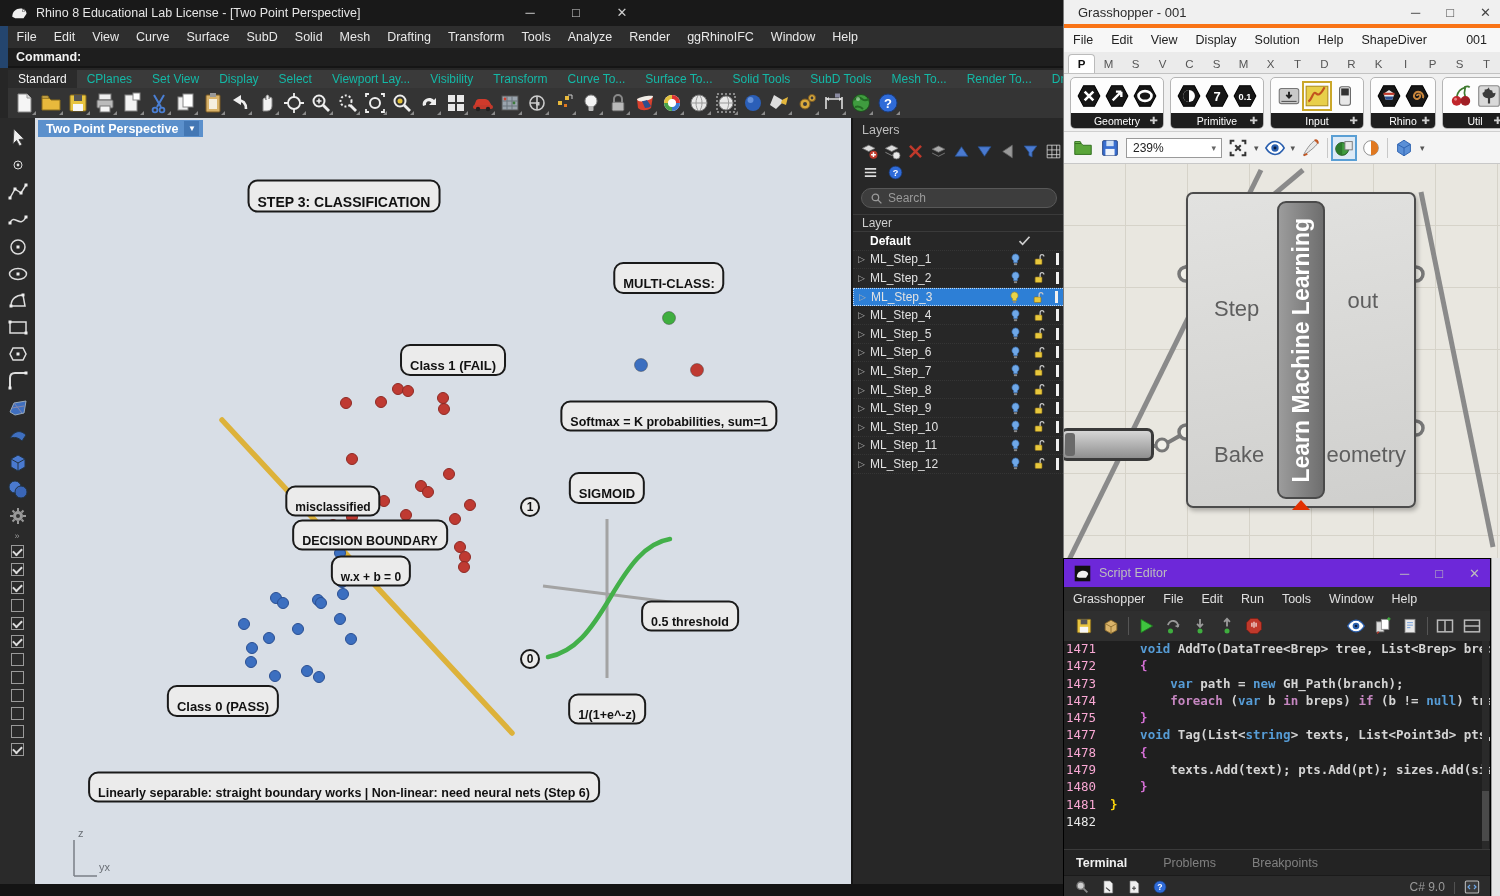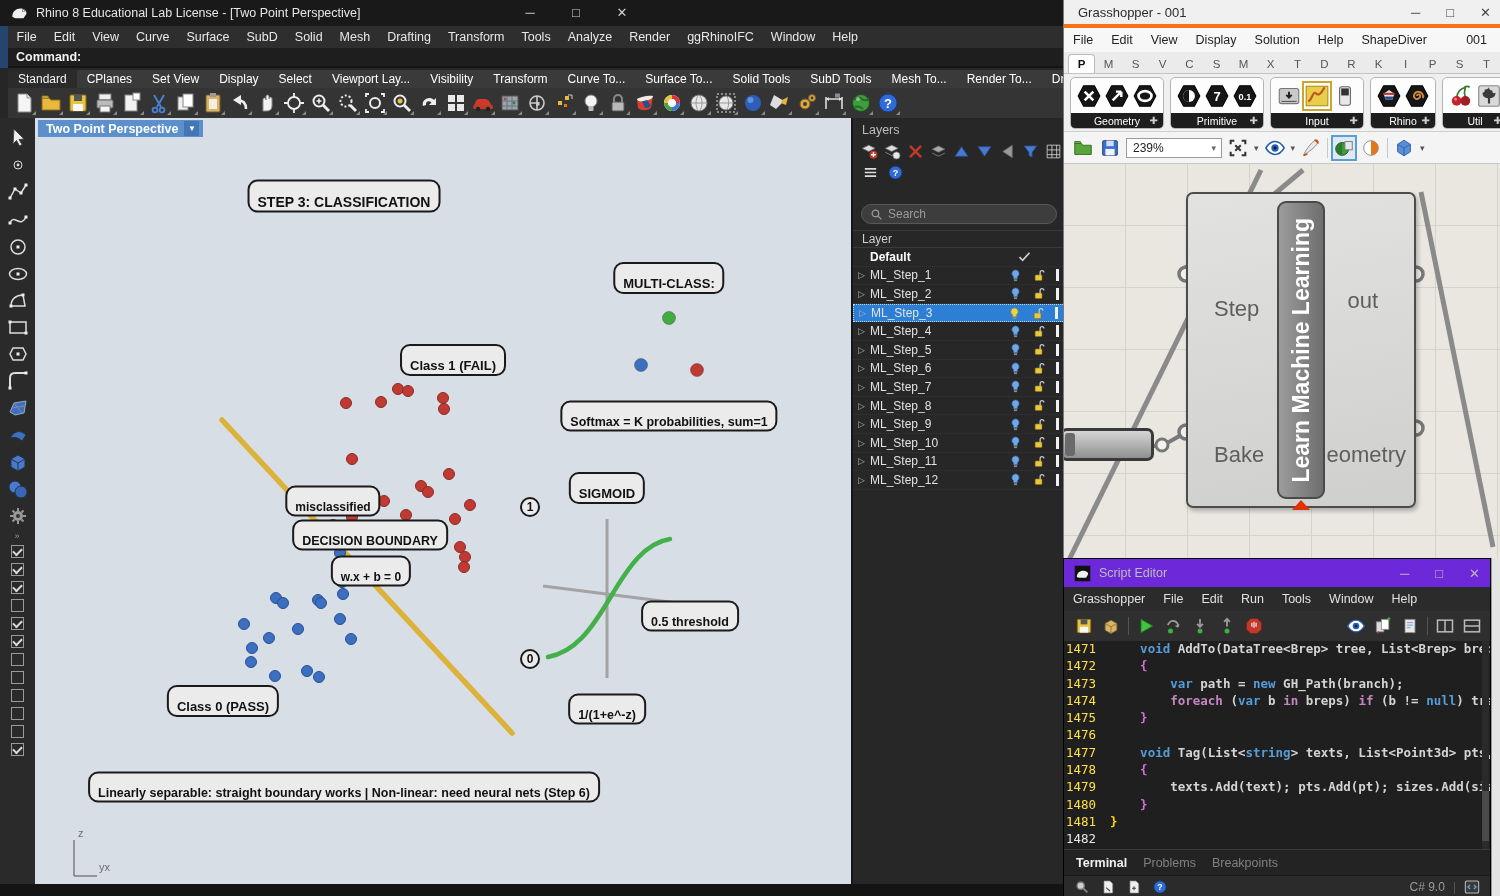--- a/index.html
+++ b/index.html
@@ -13,21 +13,21 @@
   #r-title { left:0; top:0; width:1065px; height:26px; background:#191919; display:flex; align-items:center; color:#e6e6e6; font-size:12.5px; }
   #r-title .logo { width:18px; height:18px; margin:0 8px 0 10px; }
   #r-controls { position:absolute; right:420px; top:0; height:26px; display:flex; }
   #r-controls span { width:46px; text-align:center; line-height:26px; color:#cfcfcf; font-size:13px; }
   #r-menu { left:8px; top:26px; width:1057px; height:22px; background:#2e2e2e; display:flex; align-items:center; }
   #r-menu span { padding:0 8.5px; color:#e8e8e8; font-size:12.5px; }
   #blue-sliver { left:0; top:26px; width:8px; height:42px; background:#24456e; }
   #r-cmd { left:8px; top:48px; width:1057px; height:20px; background:#1e1e1e; border-bottom:2px solid #151515; display:flex; align-items:center; }
   #r-cmd span { color:#f2f2f2; font-weight:bold; font-size:12.5px; padding-left:8px; }
   #r-tabs { left:8px; top:70px; width:1057px; height:18px; background:#3a3a3a; display:flex; align-items:flex-end; }
-  #r-tabs span { padding:2px 10px; font-size:12px; color:#ffffff; white-space:nowrap; }
+  #r-tabs span { padding:2px 10px; font-size:12px; color:#14b8a6; white-space:nowrap; }
   #r-tabs span.active { background:#2b2b2b; color:#f5f5f5; }
   #r-icons { left:8px; top:88px; width:1057px; height:30px; background:#343434; display:flex; align-items:center; gap:3px; padding-left:4px; }
   .ricon { width:24px; height:24px; position:relative; flex:0 0 auto; }
   .ricon svg { width:100%; height:100%; }
   .ricon:after { content:''; position:absolute; right:0; bottom:0; border-left:4px solid transparent; border-bottom:4px solid #8a8a8a; }
 
   #r-side { left:0; top:118px; width:35px; height:766px; background:#2a2a2a; display:flex; flex-direction:column; align-items:center; padding-top:8px; gap:3px; }
   .sicon { width:24px; height:24px; flex:0 0 auto; }
   .sicon svg { width:100%; height:100%; }
   .side-chev { color:#9a9a9a; font-size:9px; letter-spacing:1px; }
@@ -42,21 +42,21 @@
   .vp-label { position:absolute; transform:translate(-50%,-50%); background:#ebebeb; border:2px solid #1a1a1a; border-radius:10px; padding:12px 8px 1px; font-weight:600; color:#111; white-space:nowrap; }
   .vp-circle { position:absolute; transform:translate(-50%,-50%); background:#ebebeb; border:2px solid #1a1a1a; border-radius:50%; width:20px; height:20px; text-align:center; line-height:16px; font-weight:600; color:#111; font-size:12px; padding:0; }
 
   
   #layers { left:851px; top:118px; width:214px; height:766px; background:#272727; border-left:2px solid #161616; color:#ccc; }
   #layers .ptitle { padding:5px 0 2px 9px; font-size:12.5px; color:#bdbdbd; }
   #l-tools { display:flex; gap:4px; padding:3px 0 1px 7px; }
   #l-tools .li { width:19px; height:19px; } #l-tools .li svg{width:100%;height:100%;}
   #l-tools2 { display:flex; gap:8px; padding:2px 0 3px 9px; }
   #l-tools2 .li { width:17px; height:17px; } #l-tools2 .li svg{width:100%;height:100%;}
-  #l-search { margin:20px 8px 6px; height:20px; background:#3d3d3d; border:1px solid #585858; border-radius:10px; display:flex; align-items:center; padding:0 8px; gap:5px; }
+  #l-search { margin:4px 8px 6px; height:20px; background:#3d3d3d; border:1px solid #585858; border-radius:10px; display:flex; align-items:center; padding:0 8px; gap:5px; }
   #l-search span { color:#9a9a9a; font-size:12px; }
   #l-header { height:18px; border-top:1px solid #3a3a3a; border-bottom:1px solid #3a3a3a; font-size:12px; color:#cfcfcf; padding-left:9px; line-height:17px; position:relative; }
   .l-row { height:18.6px; display:flex; align-items:center; font-size:12px; color:#e2e2e2; position:relative; border-bottom:1px dotted #353535; }
   .l-row .arr { width:12px; margin-left:5px; color:#b0b0b0; font-size:9px; }
   .l-row .nm { flex:1; }
   .l-row .ic { width:15px; height:15px; margin-right:9px; } .l-row .ic svg{width:100%;height:100%;}
   .l-row .sw { width:3px; height:12px; background:#f0f0f0; margin-right:6px; }
   .l-row.sel { background:#2d7fd6; border:1px dotted #bcd6f2; }
   .l-row.def .nm { font-weight:bold; color:#fff; }
 
@@ -108,27 +108,27 @@
   #s-title .logo { width:17px; height:17px; margin:0 8px 0 10px; }
   #s-controls { position:absolute; right:10px; display:flex; gap:26px; color:#bdbdbd; font-size:13px; }
   #s-menu { left:0; top:28px; width:100%; height:24px; background:#2b2b2b; display:flex; align-items:center; color:#e0e0e0; font-size:12.5px; }
   #s-menu span { padding:0 9px; }
   #s-toolbar { left:0; top:52px; width:100%; height:30px; background:#2f2f2f; display:flex; align-items:center; gap:7px; padding-left:10px; }
   .sti { width:20px; height:20px; } .sti svg{width:100%;height:100%;}
   .stsep { width:1px; height:18px; background:#555; }
   .stspacer { flex:1; }
   #s-code { left:0; top:82px; width:100%; height:208px; background:#1f1f1f; overflow:hidden; font-family:"DejaVu Sans Mono","Liberation Mono",monospace; font-size:12.5px; font-weight:bold; }
   .cl { height:17.3px; display:flex; white-space:pre; }
-  .cl .no { width:46px; text-align:right; padding-right:14px; color:#fde047; flex:0 0 auto; font-weight:normal; }
+  .cl .no { width:46px; text-align:right; padding-right:14px; color:#f9a8d4; flex:0 0 auto; font-weight:normal; }
   .cl.cur .no { color:#e8e8e8; }
   .cl .tx { color:#d4d4d4; }
   .tk-k{color:#569cd6} .tk-c{color:#c586c0} .tk-w{color:#d4d4d4} .tk-p{color:#d670d6} .tk-y{color:#ffd70b}
   #s-scroll { position:absolute; right:1px; top:82px; width:7px; height:208px; background:#2a2a2a; }
   #s-scroll div { position:absolute; top:150px; width:100%; height:50px; background:#4a4a4a; }
-  #s-tabs { left:0; top:290px; width:100%; height:26px; background:#232323; border-top:1px solid #3a3a3a; display:flex; align-items:center; padding-left:12px; gap:16px; font-size:12.5px; color:#808080; }
+  #s-tabs { left:0; top:290px; width:100%; height:26px; background:#232323; border-top:1px solid #3a3a3a; display:flex; align-items:center; padding-left:12px; gap:36px; font-size:12.5px; color:#808080; }
   #s-tabs span.active { color:#f0f0f0; font-weight:bold; }
   #s-status { left:0; top:316px; width:100%; height:22px; background:#2b2b2b; border-top:1px solid #1a1a1a; display:flex; align-items:center; gap:10px; padding:0 10px; }
   .ssi { width:16px; height:16px; } .ssi svg{width:100%;height:100%;}
   #s-status .right { margin-left:auto; display:flex; align-items:center; gap:8px; color:#9a9a9a; font-size:12px; }
   #s-status .bar { color:#555; }
   #gh-strip-border { position:absolute; left:1491px; top:558px; width:9px; height:338px; background:#e4e4e4; border-left:1px solid #999; }
 </style>
 </head>
 <body>
 
@@ -1017,21 +1017,20 @@
             <rect x="3" y="5" width="18" height="14" fill="none" stroke="#bbb" stroke-width="1.8"></rect>
             <path d="M3 12h18" stroke="#bbb" stroke-width="1.8"></path>
           </svg></div>
       </div>
     <div id="s-code" class="abs">
         <div class="cl"><span class="no">1471</span><span class="tx"><span class="tk-w">    </span><span class="tk-k">void</span><span class="tk-w"> AddTo(DataTree&lt;Brep&gt; tree, List&lt;Brep&gt; breps, </span></span></div>
         <div class="cl"><span class="no">1472</span><span class="tx"><span class="tk-w">    </span><span class="tk-p">{</span></span></div>
         <div class="cl"><span class="no">1473</span><span class="tx"><span class="tk-w">        </span><span class="tk-k">var</span><span class="tk-w"> path = </span><span class="tk-k">new</span><span class="tk-w"> GH_Path(branch);</span></span></div>
         <div class="cl"><span class="no">1474</span><span class="tx"><span class="tk-w">        </span><span class="tk-c">foreach</span><span class="tk-w"> (</span><span class="tk-k">var</span><span class="tk-w"> b </span><span class="tk-c">in</span><span class="tk-w"> breps) </span><span class="tk-c">if</span><span class="tk-w"> (b != </span><span class="tk-k">null</span><span class="tk-w">) tree.Add</span></span></div>
         <div class="cl"><span class="no">1475</span><span class="tx"><span class="tk-w">    </span><span class="tk-p">}</span></span></div>
-        <div class="cl"><span class="no">1476</span><span class="tx"></span></div>
         <div class="cl"><span class="no">1477</span><span class="tx"><span class="tk-w">    </span><span class="tk-k">void</span><span class="tk-w"> Tag(List&lt;</span><span class="tk-k">string</span><span class="tk-w">&gt; texts, List&lt;Point3d&gt; pts, List&lt;</span></span></div>
         <div class="cl"><span class="no">1478</span><span class="tx"><span class="tk-w">    </span><span class="tk-p">{</span></span></div>
         <div class="cl"><span class="no">1479</span><span class="tx"><span class="tk-w">        texts.Add(text); pts.Add(pt); sizes.Add(size);</span></span></div>
         <div class="cl"><span class="no">1480</span><span class="tx"><span class="tk-w">    </span><span class="tk-p">}</span></span></div>
         <div class="cl"><span class="no">1481</span><span class="tx"><span class="tk-y">}</span></span></div>
         <div class="cl cur"><span class="no">1482</span><span class="tx"></span></div>
       </div>
     <div id="s-scroll">
         <div></div>
       </div>

